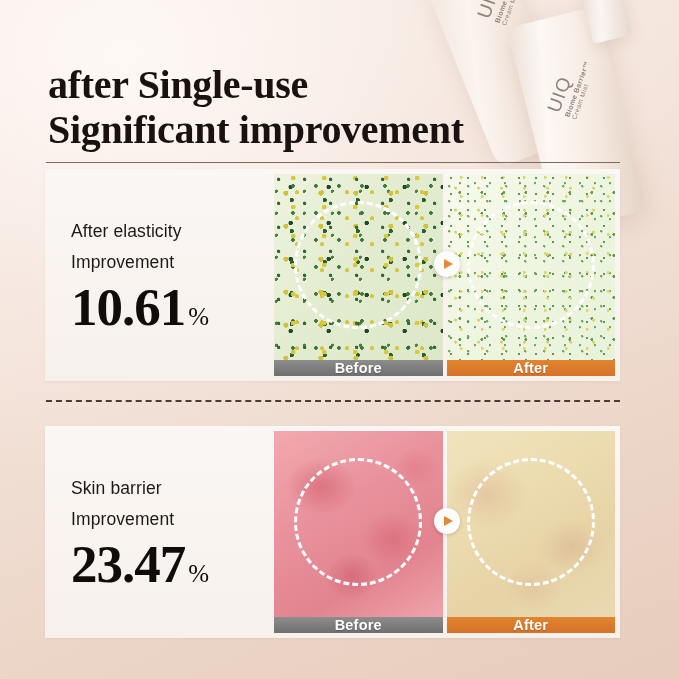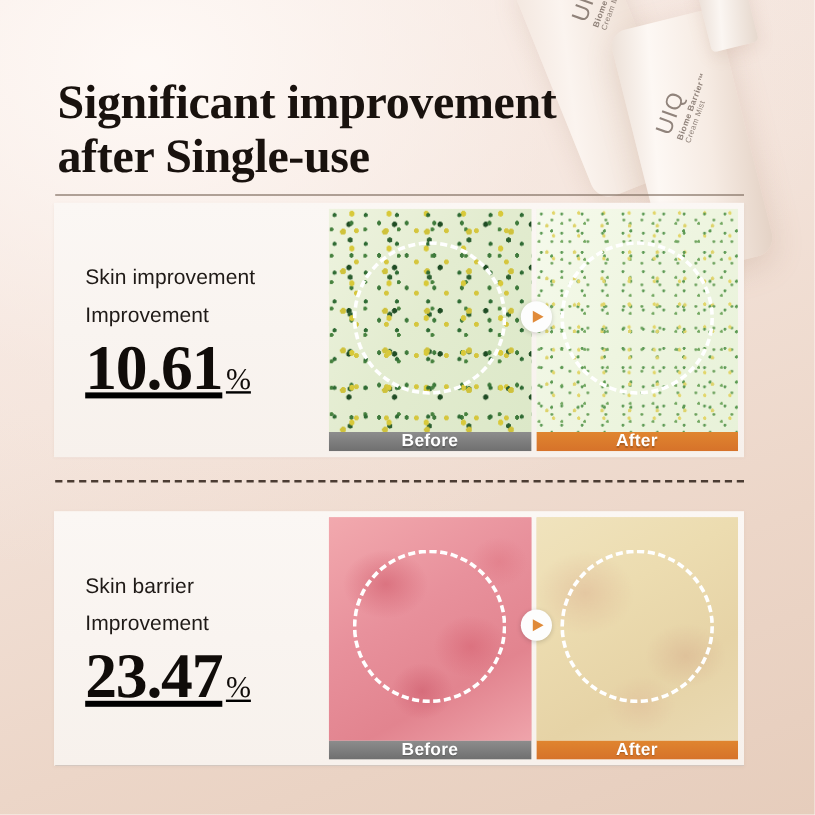--- a/index.html
+++ b/index.html
@@ -145,21 +145,20 @@
     font-size: 17.5px;
     line-height: 1.72;
     color: #1f1a17;
     font-weight: 400;
     letter-spacing: .1px;
   }
   .metric-value-row {
     display: flex;
     align-items: baseline;
     margin-top: 4px;
-    text-decoration: underline;
   }
   .metric-value {
     font-family: "Liberation Serif", serif;
     font-weight: 700;
     font-size: 53px;
     line-height: 1;
     color: #100c09;
     letter-spacing: -1px;
   }
   .metric-unit {
@@ -310,31 +309,31 @@
       <div class="bl-sub2">Cream Mist</div>
     </div>
     <div class="bottle-label lbl-front">
       <div class="bl-brand">UIQ</div>
       <div class="bl-sub">Biome Barrier™</div>
       <div class="bl-sub2">Cream Mist</div>
     </div>
   </div>
 
   <h1 class="headline">
+    <span class="line">after Single-use</span>
     <span class="line">Significant improvement</span>
-    <span class="line">after Single-use</span>
   </h1>
 
   <div class="rule-top"></div>
   <div class="rule-mid"></div>
   <div class="rule-bottom"></div>
 
   <div class="card" id="card-1">
     <div class="card-text">
-      <div class="metric-title">Skin improvement</div>
+      <div class="metric-title">After elasticity</div>
       <div class="metric-title">Improvement</div>
       <div class="metric-value-row">
         <span class="metric-value">10.61</span>
         <span class="metric-unit">%</span>
       </div>
     </div>
 
     <div class="pair">
       <div class="shot">
         <div class="skin skin-green-before">

